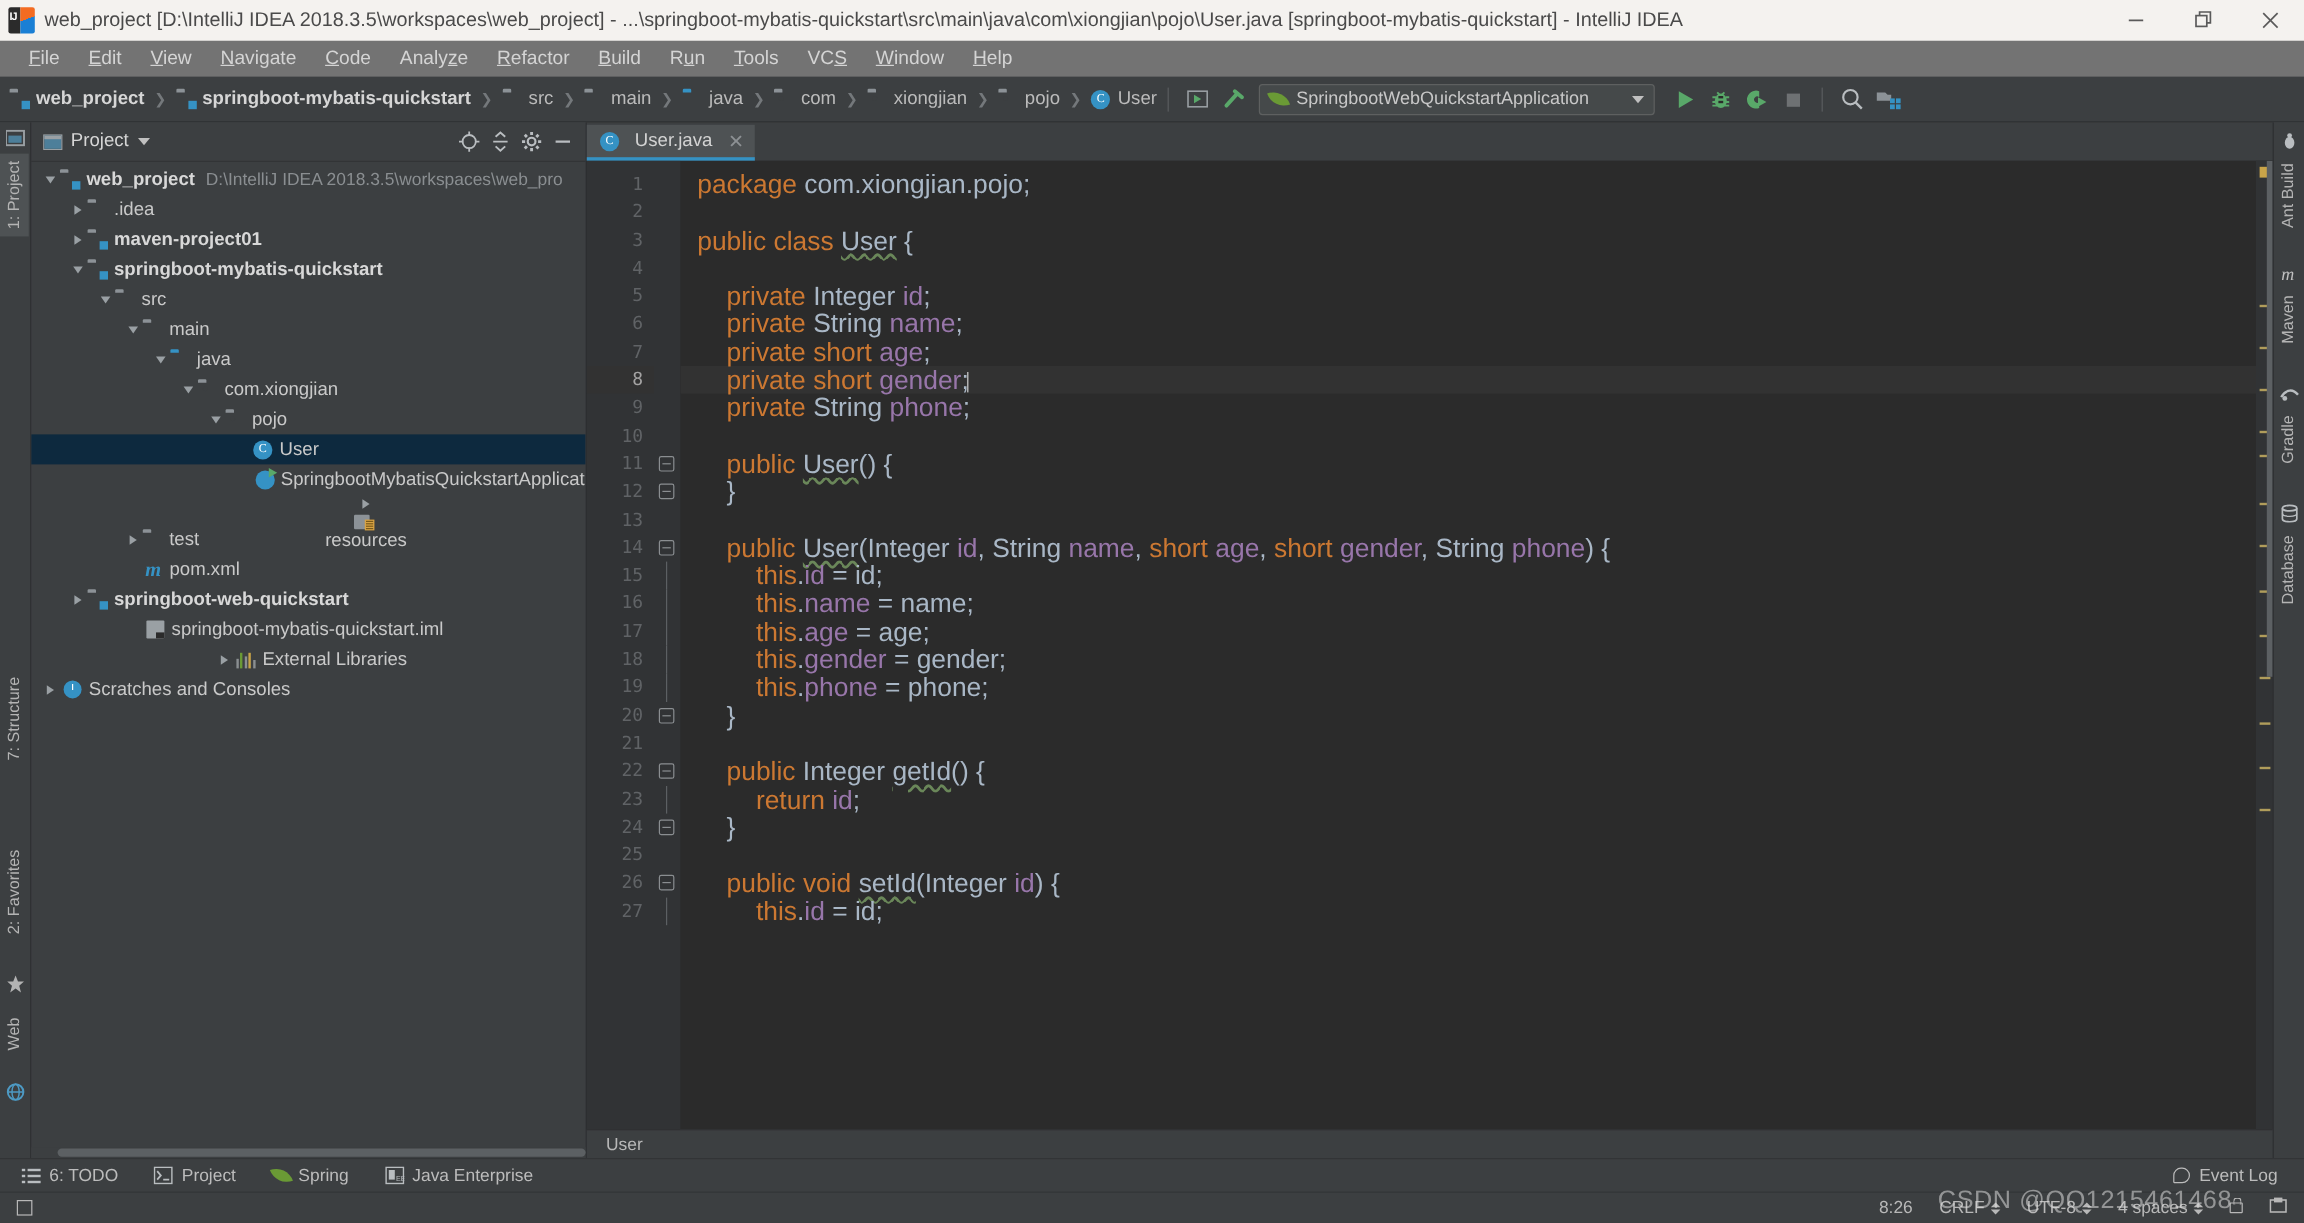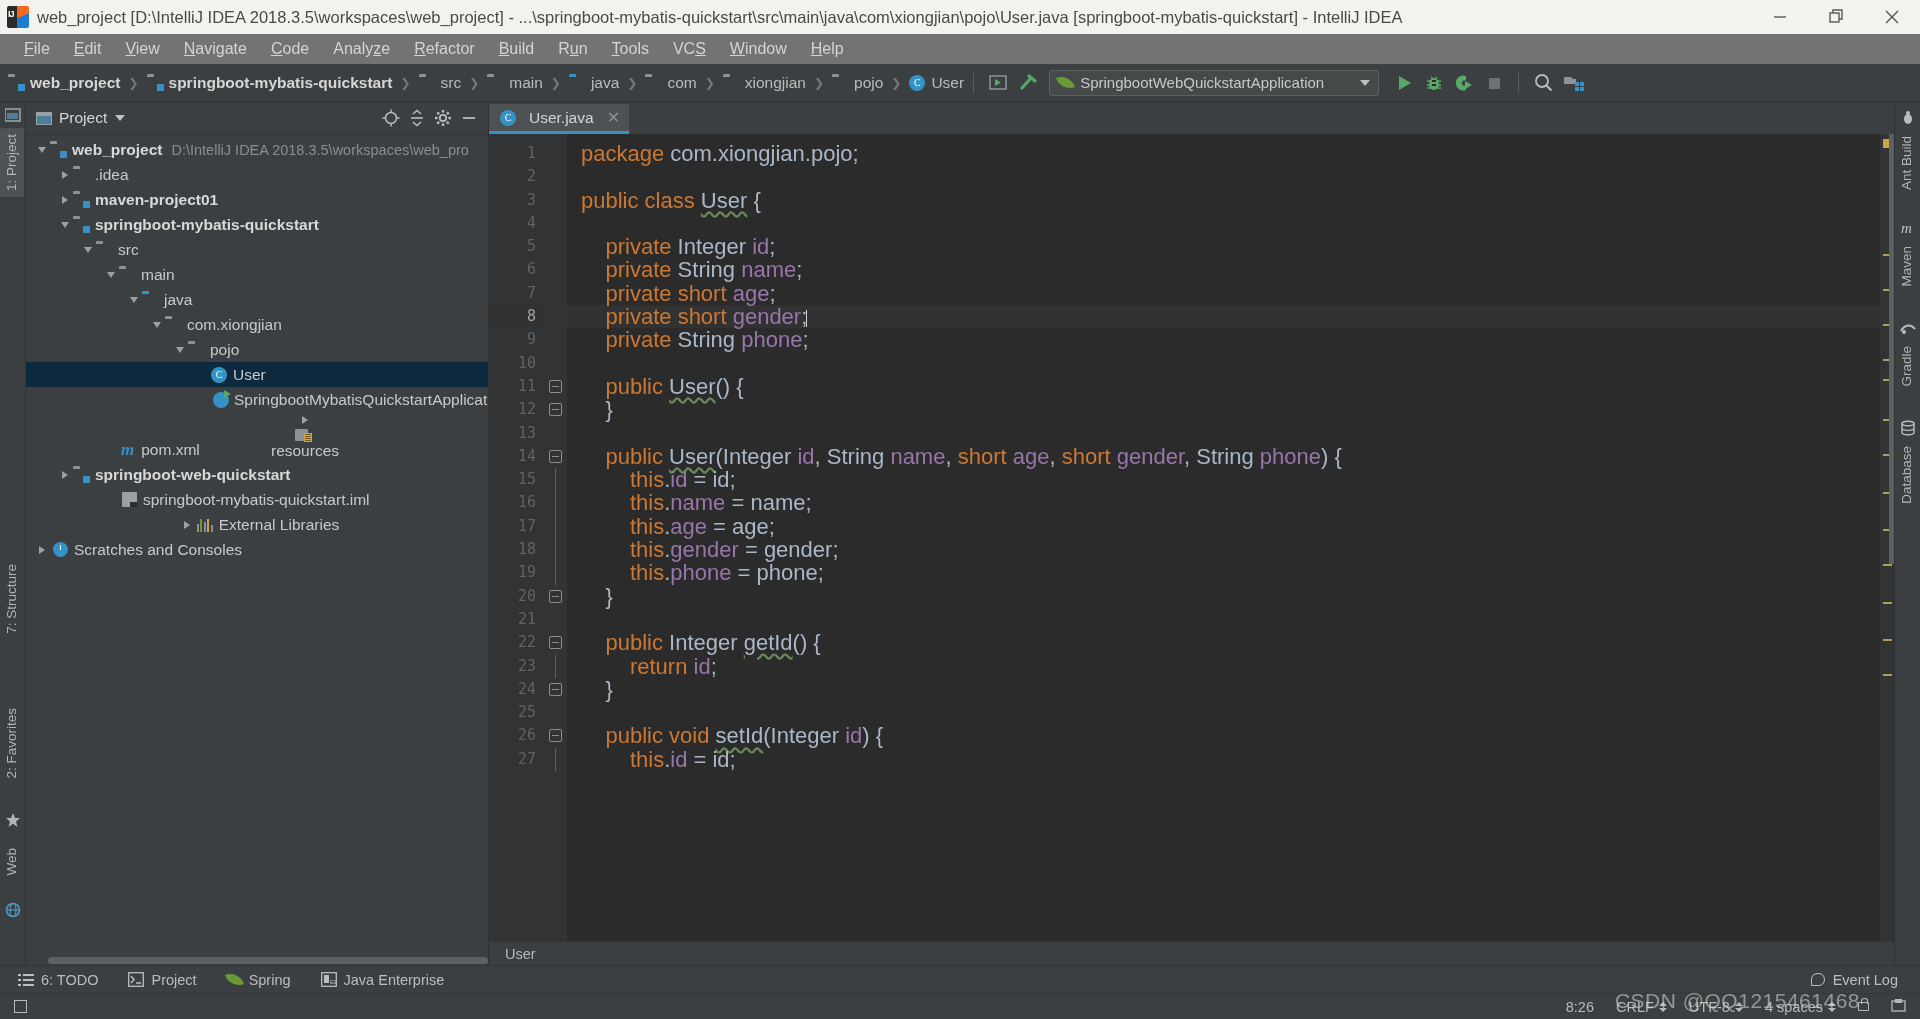--- a/index.html
+++ b/index.html
@@ -474,20 +474,27 @@
             <span class="arrow r">
               <i></i>
             </span>
             <span class="res-ico">
               <span class="f"></span>
               <span class="b"></span>
             </span>
             <span class="name">resources</span>
           </div>
           <div class="row" style="padding-left: 77px;">
+            <span class="arrow r">
+              <i></i>
+            </span>
+            <span class="cicon"><span class="folder"></span></span>
+            <span class="name">test</span>
+          </div>
+          <div class="row" style="padding-left: 77px;">
             <span class="arrow">
               <i></i>
             </span>
             <span class="mico">m</span>
             <span class="name">pom.xml</span>
           </div>
           <div class="row" style="padding-left: 31px;">
             <span class="arrow r">
               <i></i>
             </span>

